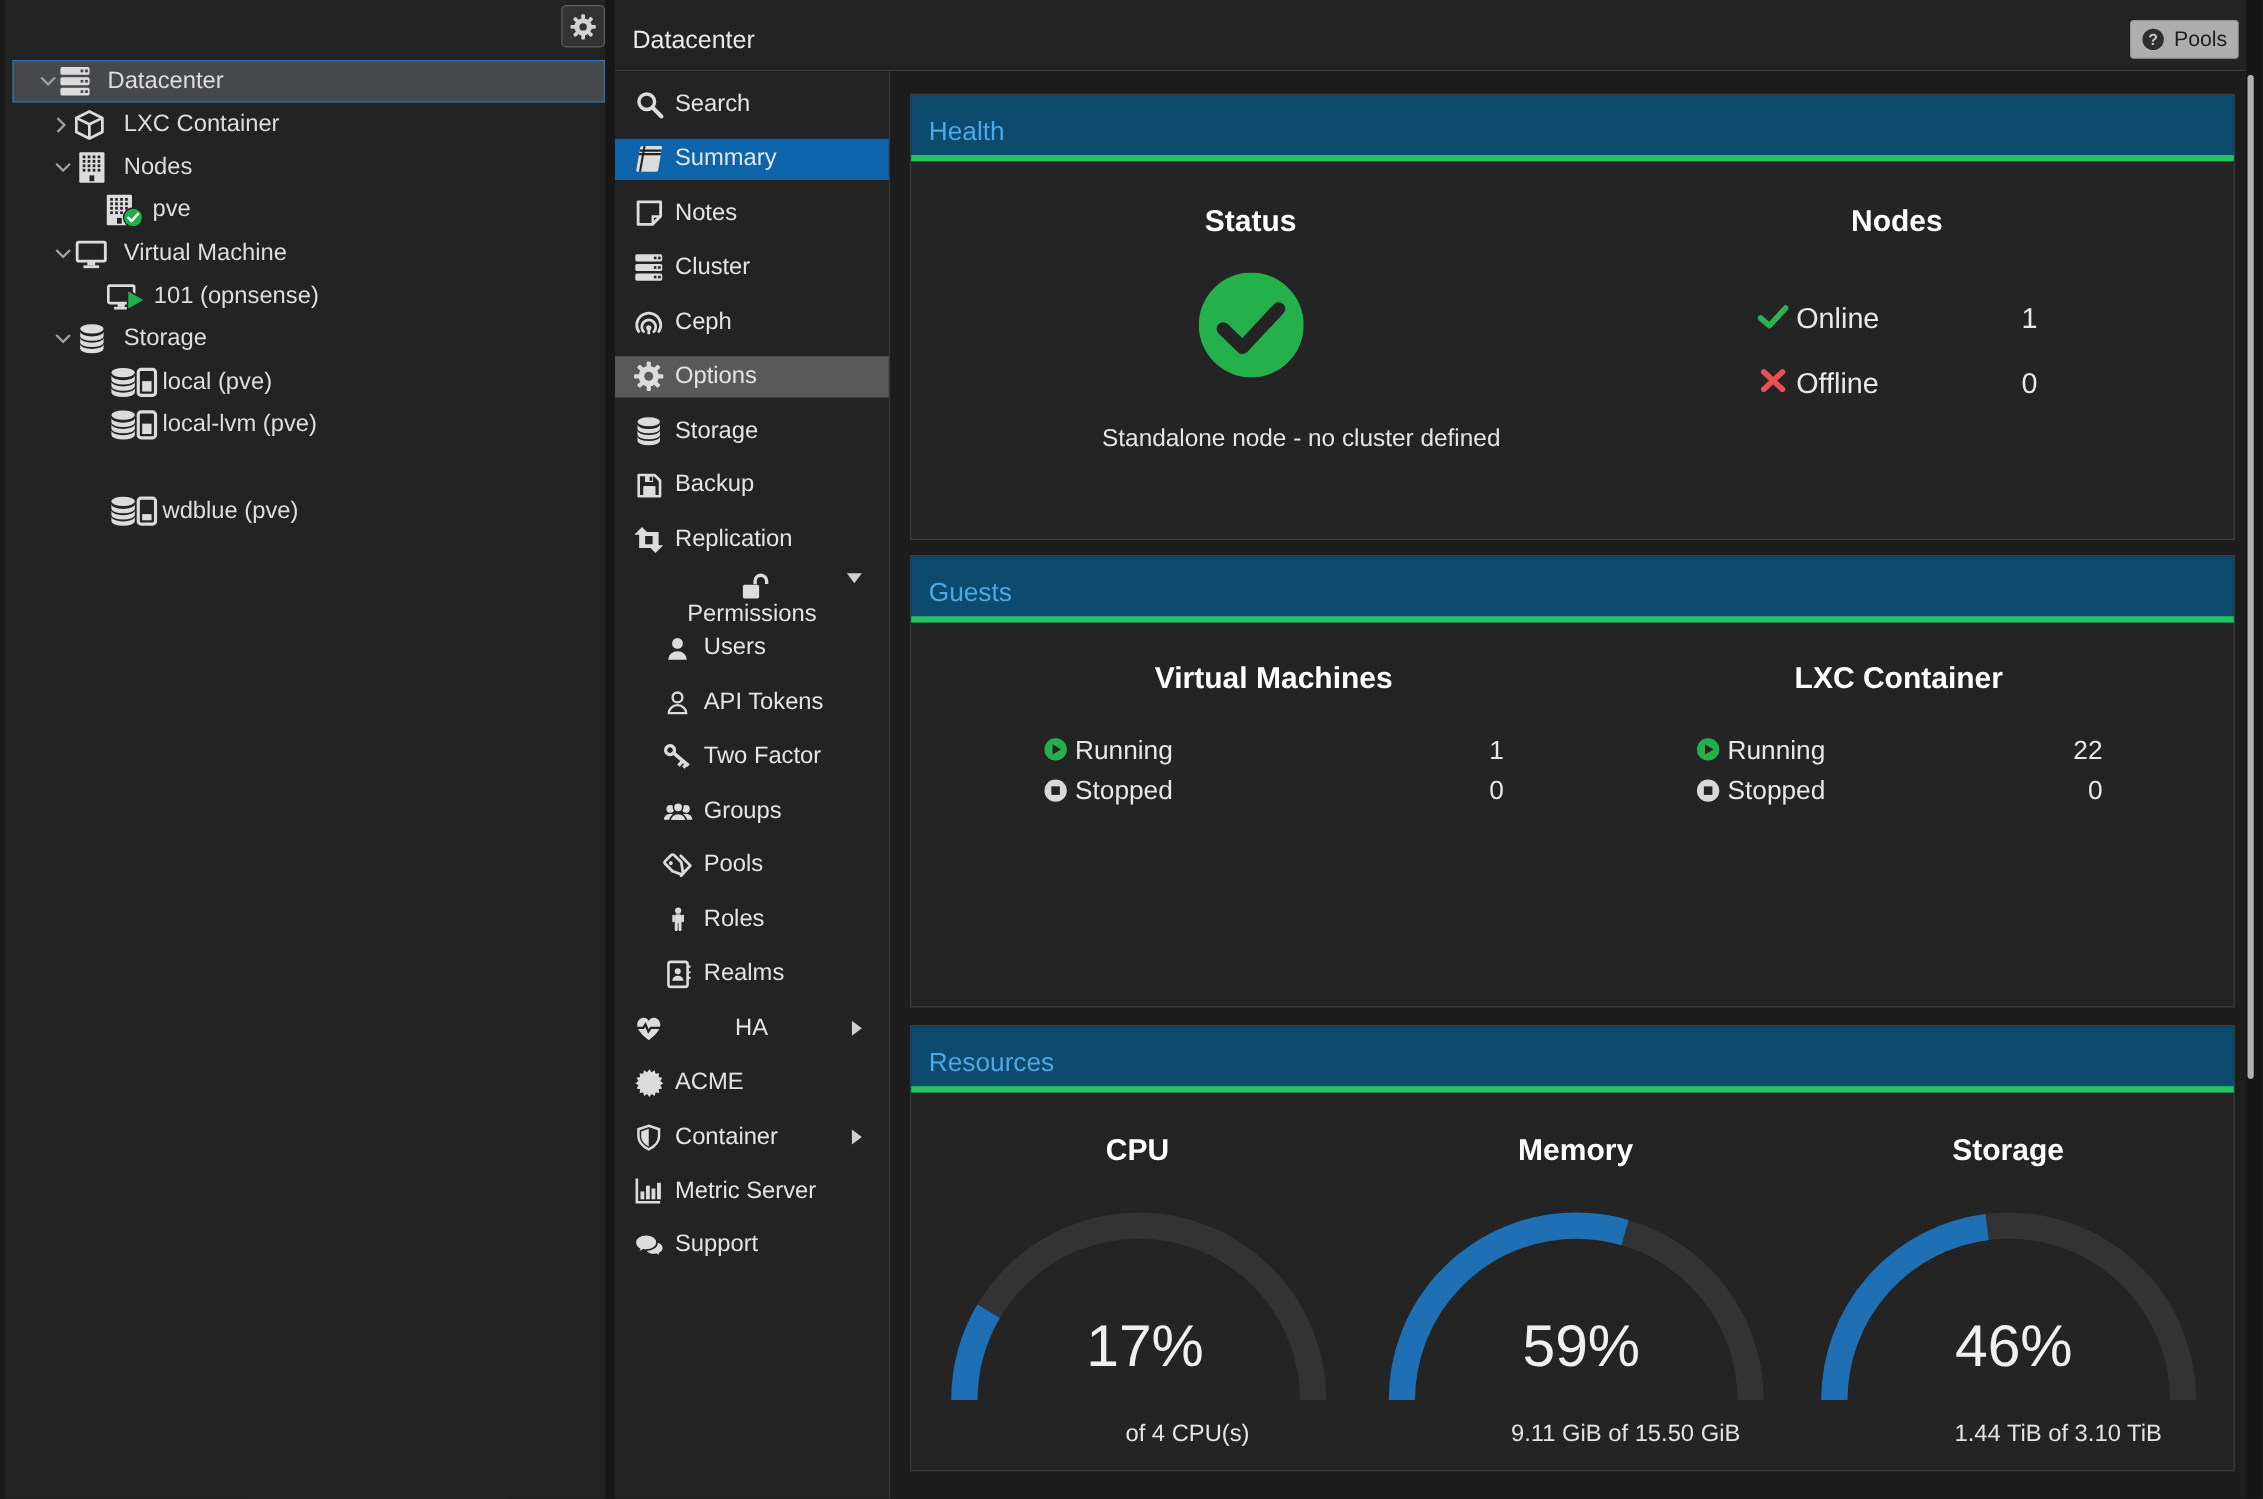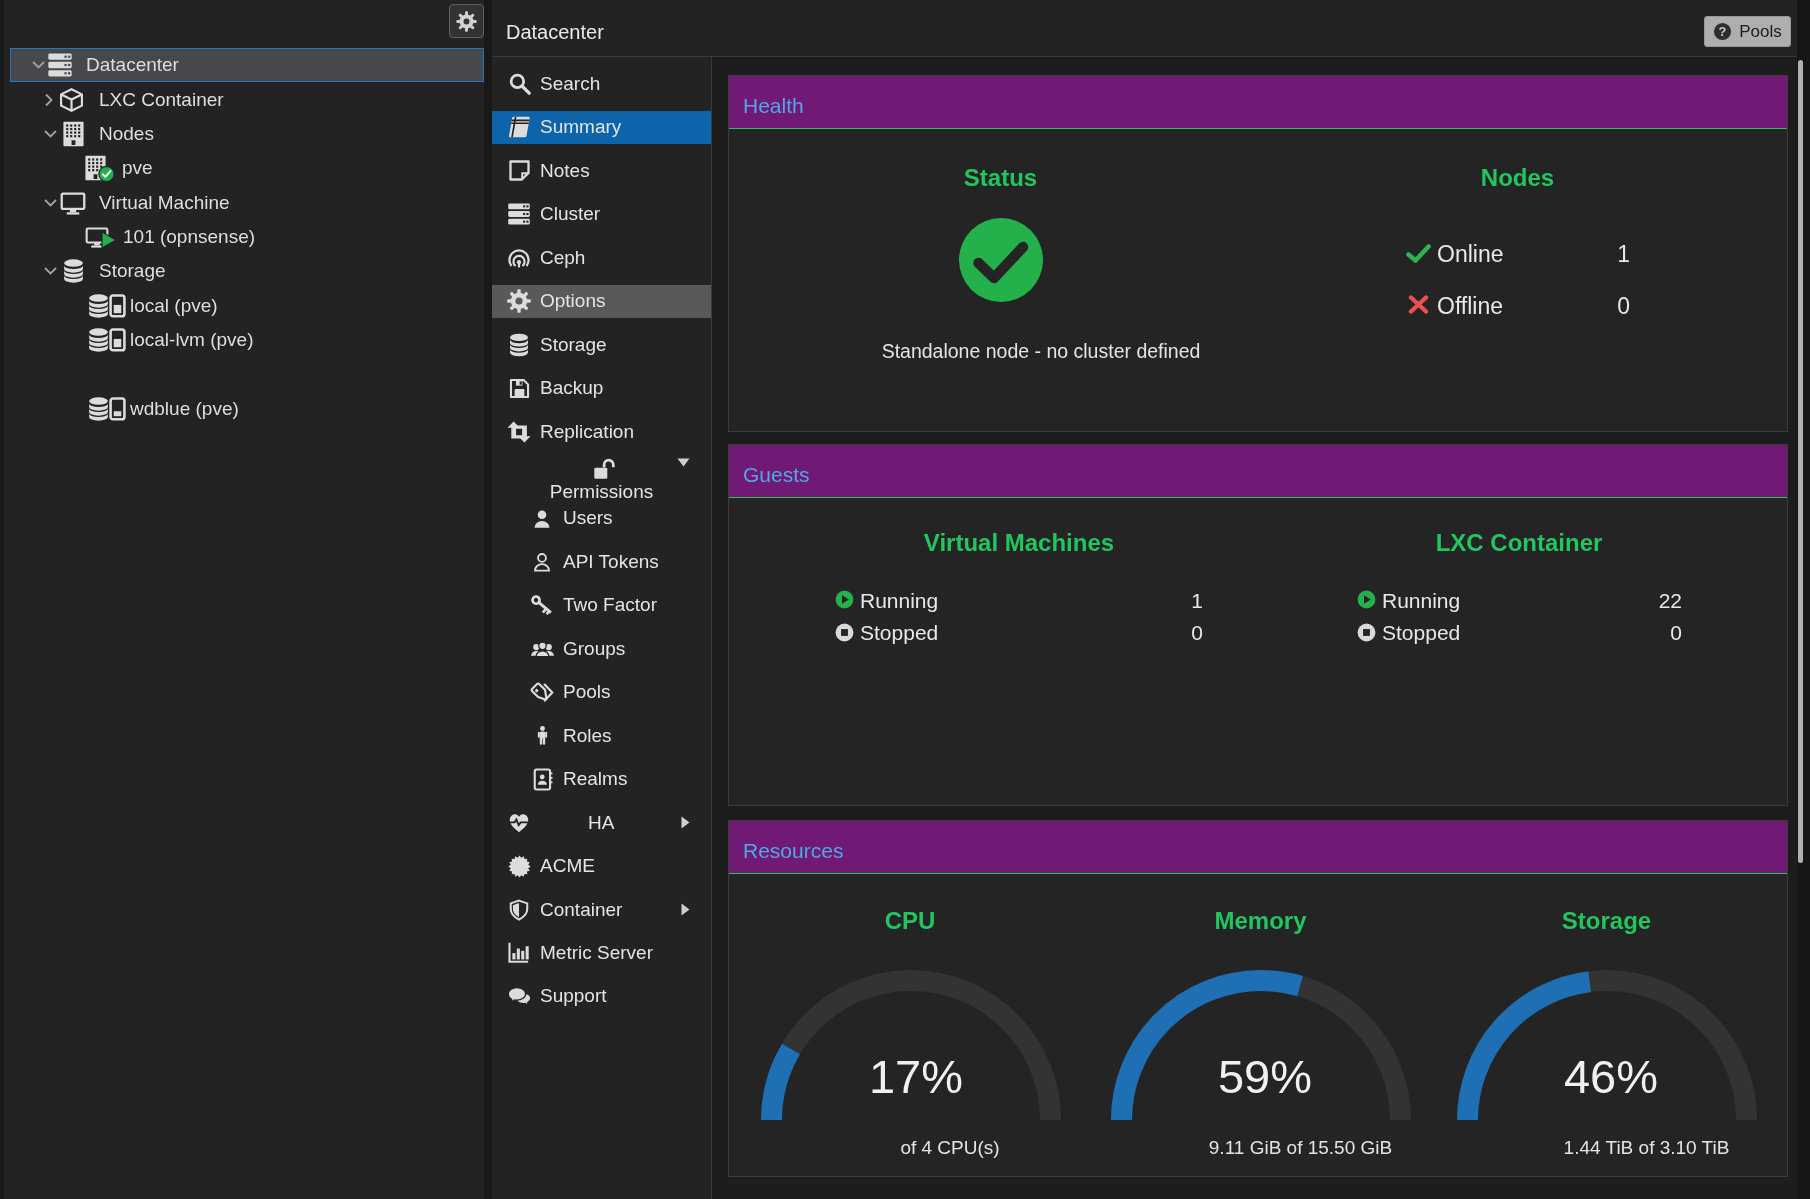--- a/index.html
+++ b/index.html
@@ -24,23 +24,23 @@
 .mitem { position:absolute; left:0; width:219px; display:flex; align-items:center; font-size:19px; color:#e4e4e4; }
 .mitem .mi { width:26px; margin-left:14px; margin-right:8px; display:flex; justify-content:center; align-items:center; flex:none; line-height:0; }
 .mitem.sub .mi { margin-left:37px; }
 .mitem.on { background:#0d64ab; }
 .mitem.gray { background:#595959; }
 .mitem .arr { position:absolute; right:21px; line-height:0; }
 #content { position:absolute; left:712px; top:57px; width:1085px; height:1142px; background:#1d1d1d; }
 #sbar { position:absolute; left:1797px; top:0; width:13px; height:1199px; background:#161616; }
 #sbar .thumb { position:absolute; left:1px; top:60px; width:5px; height:803px; background:#b0b0b0; border-radius:3px; }
 .panel { position:absolute; left:728px; width:1060px; background:#242424; border:1px solid #3b3b3b; }
-.phead { position:absolute; left:0; top:0; width:100%; height:53px; background:#701a75; border-bottom:1px solid #22c55e; }
+.phead { position:absolute; left:0; top:0; width:100%; height:53px; background:#0c4a6e; border-bottom:5px solid #22c55e; }
 .phead .pt { position:absolute; left:14px; top:18px; font-size:21px; color:#4fa7e8; }
-.coltitle { position:absolute; font-size:24px; font-weight:bold; color:#22c55e; text-align:center; white-space:nowrap; transform:translateX(-50%); }
+.coltitle { position:absolute; font-size:24px; font-weight:bold; color:#ffffff; text-align:center; white-space:nowrap; transform:translateX(-50%); }
 .rowlbl { position:absolute; font-size:21px; color:#e8e8e8; white-space:nowrap; }
 .rowval { position:absolute; font-size:21px; color:#e8e8e8; text-align:right; }
 .ctext { position:absolute; font-size:19px; color:#e4e4e4; text-align:center; transform:translateX(-50%); white-space:nowrap;margin-left:40px; }
 .pct { position:absolute; font-size:47px; color:#f0f0f0; text-align:center; transform:translateX(-50%); white-space:nowrap; }
 </style>
 </head>
 <body>
 <div id="left">
   <div class="edge"></div>
   <div id="gearbtn">

